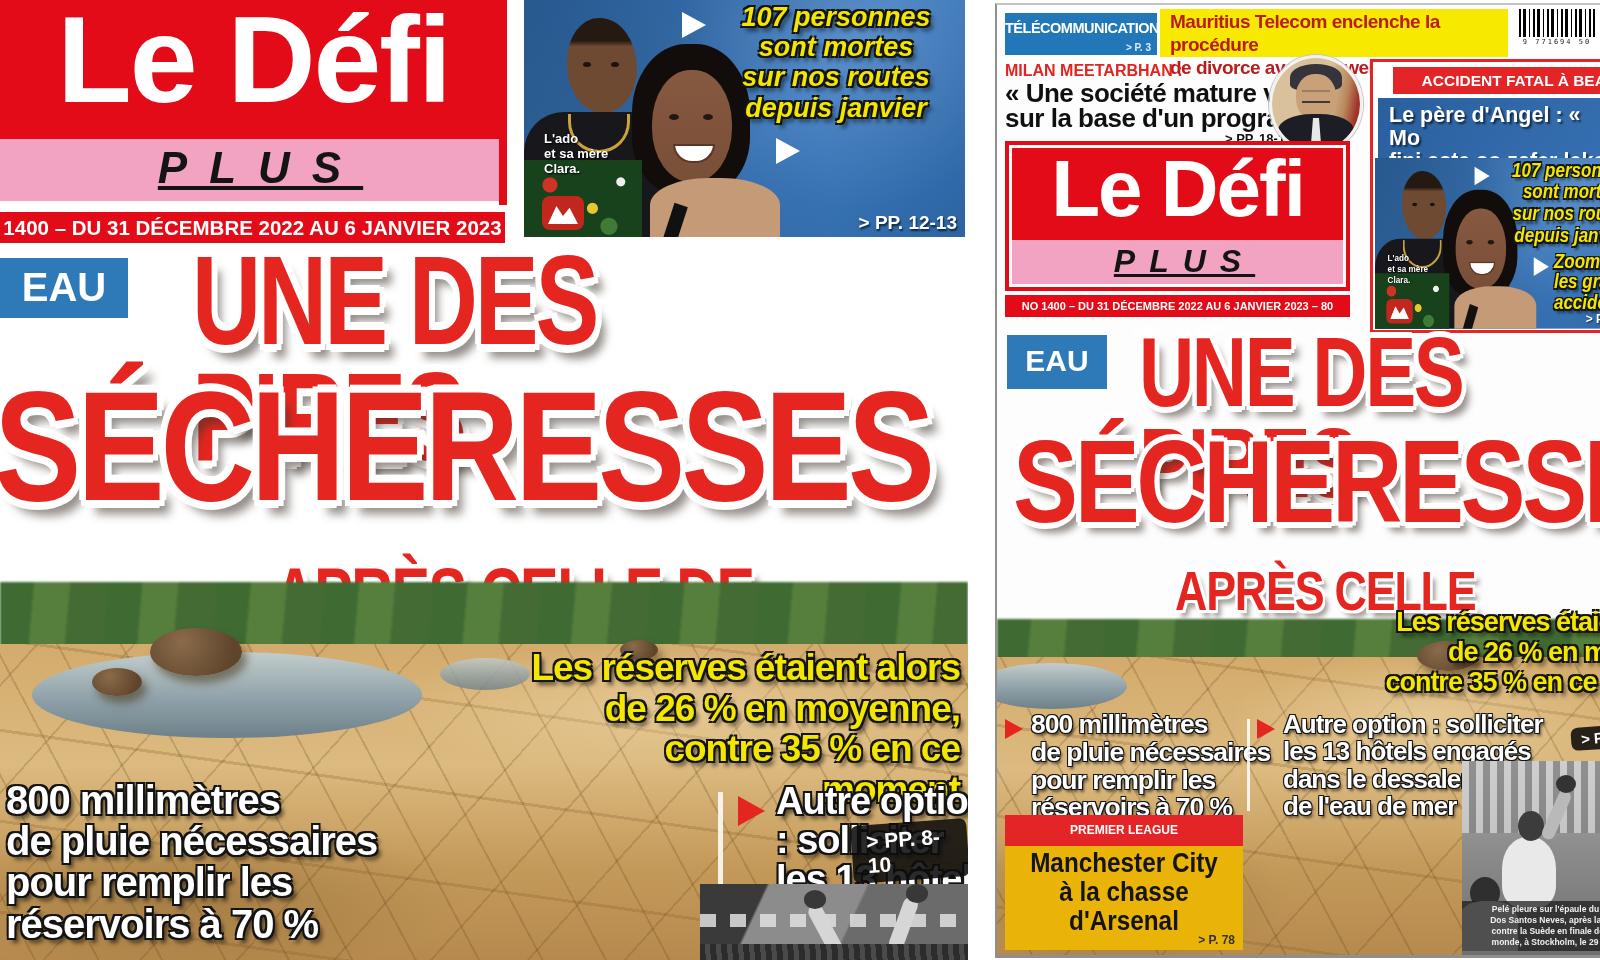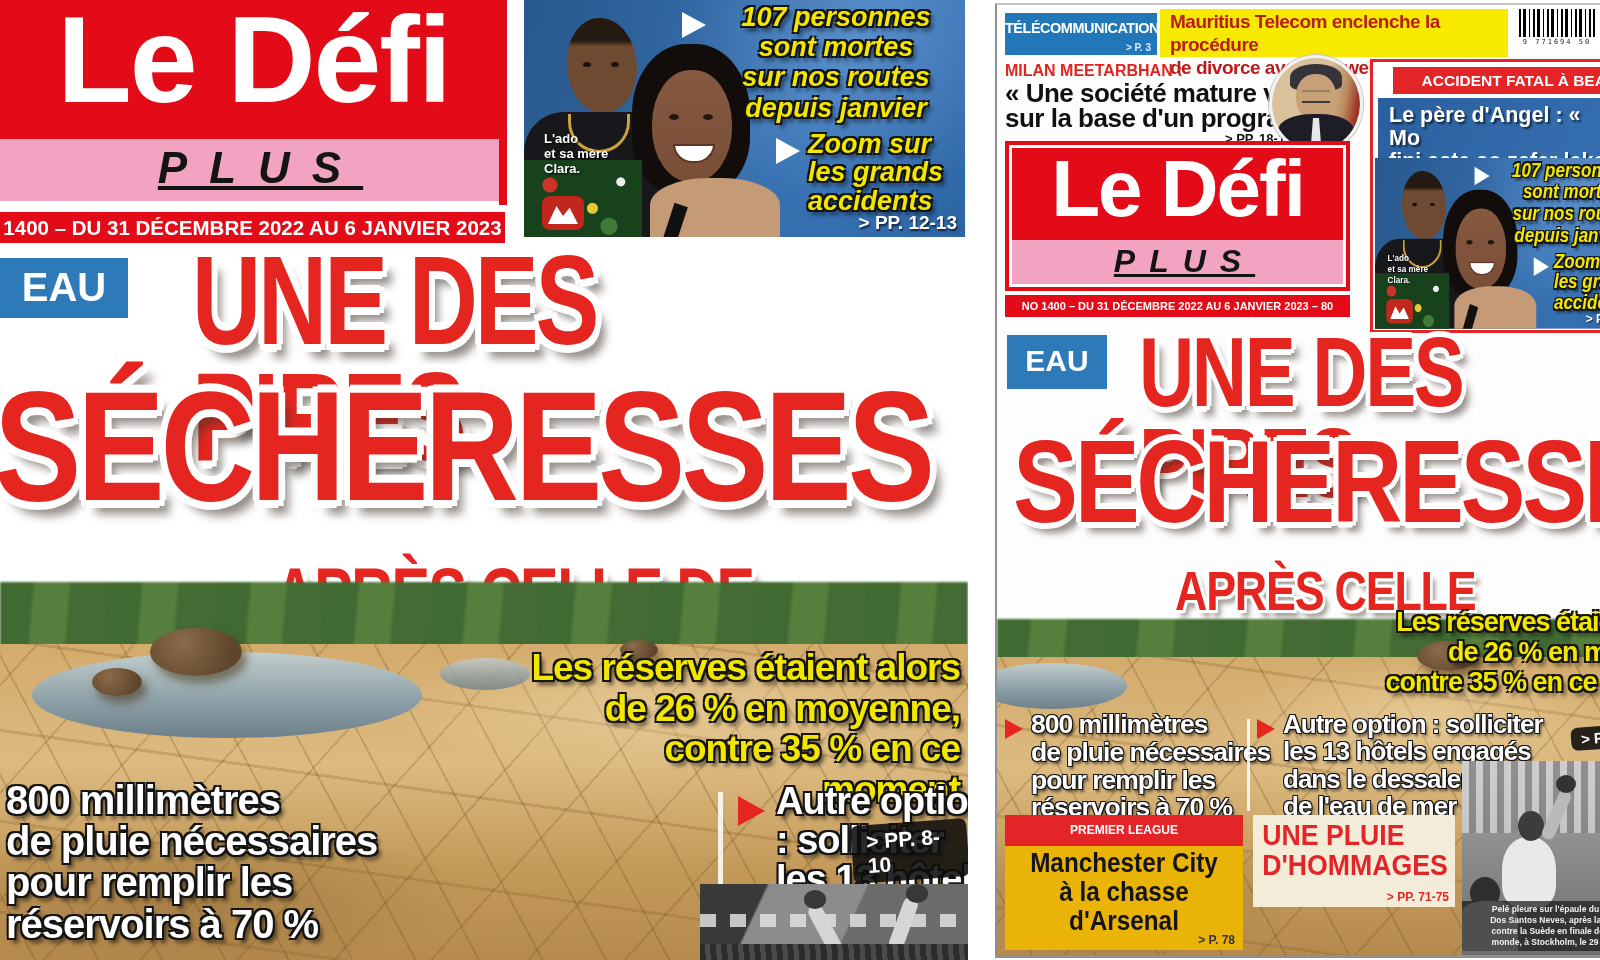--- a/index.html
+++ b/index.html
@@ -160,23 +160,20 @@
         <div class="shirt-logo"></div>
         <div class="duo-caption ml">L'ado
 et sa mère
 Clara.</div>
         <div class="tri tri-w b1-tri"></div>
         <div class="duo-b1 ml yellow-txt ol-b-sm">107 personnes
 sont mortes
 sur nos routes
 depuis janvier</div>
         <div class="tri tri-w b2-tri"></div>
-        <div class="duo-b2 ml yellow-txt ol-b-sm">Zoom sur
-les grands
-accidents</div>
         <div class="duo-pp">&gt; PP. 12-13</div>
       </div>
     </div>
 
     <div class="abs kicker-blue" style="left:0;top:258px;width:128px;height:60px;font-size:40px;line-height:58px;">EAU</div>
 
     <div class="abs red-head ol-w-lg" style="left:192px;top:242px;font-size:126px;letter-spacing:-4px;transform:scaleX(.76);">UNE DES PIRES</div>
     <div class="abs red-head ol-w-lg" style="left:-6px;top:374px;font-size:156px;letter-spacing:-5px;transform:scaleX(.84);">SÉCHERESSES</div>
     <div class="abs red-head ol-w-md" style="left:274px;top:560px;font-size:76px;letter-spacing:-2px;transform:scaleX(.76);">APRÈS CELLE DE 1998</div>
 
@@ -308,25 +305,20 @@
       <div class="banner-red" style="height:31px;font-size:12px;line-height:31px;">PREMIER LEAGUE</div>
       <div style="position:relative;height:104px;background:#eab308;">
         <div class="ml" style="text-align:center;font-weight:800;font-size:27px;line-height:1.08;color:#151515;padding-top:3px;transform:scaleX(.9);transform-origin:center top;">Manchester City
 à la chasse
 d'Arsenal</div>
         <div class="abs" style="right:8px;bottom:3px;font-weight:800;font-size:12px;color:#333;">&gt; P. 78</div>
       </div>
     </div>
 
     <div class="abs" style="left:256px;top:810px;width:202px;height:128px;">
-      <div style="position:relative;height:92px;background:#f2ecd9;">
-        <div class="ml" style="font-weight:800;font-size:29px;line-height:1.05;color:#e42528;padding:5px 0 0 10px;transform:scaleX(.92);transform-origin:left top;">UNE PLUIE
-D'HOMMAGES</div>
-        <div class="abs" style="right:6px;bottom:3px;font-weight:800;font-size:12px;color:#e42528;">&gt; PP. 71-75</div>
-      </div>
     </div>
 
     <div class="abs bw2" style="left:465px;top:756px;width:200px;height:194px;">
       <div class="bw2-crowd"></div>
       <div class="abs" style="left:40px;top:76px;width:54px;height:70px;background:#e9e9e9;border-radius:45% 45% 30% 30%;"></div>
       <div class="abs" style="left:56px;top:50px;width:26px;height:30px;background:#3c3c3c;border-radius:50%;"></div>
       <div class="abs" style="left:88px;top:28px;width:13px;height:52px;background:#b9b9b9;border-radius:7px;transform:rotate(24deg);"></div>
       <div class="abs" style="left:94px;top:14px;width:20px;height:18px;background:#333;border-radius:50%;"></div>
       <div class="abs" style="left:8px;top:116px;width:30px;height:32px;background:#2f2f2f;border-radius:50%;"></div>
       <div class="abs" style="left:-4px;top:140px;width:60px;height:50px;background:#dcdcdc;border-radius:40% 40% 0 0;"></div>

